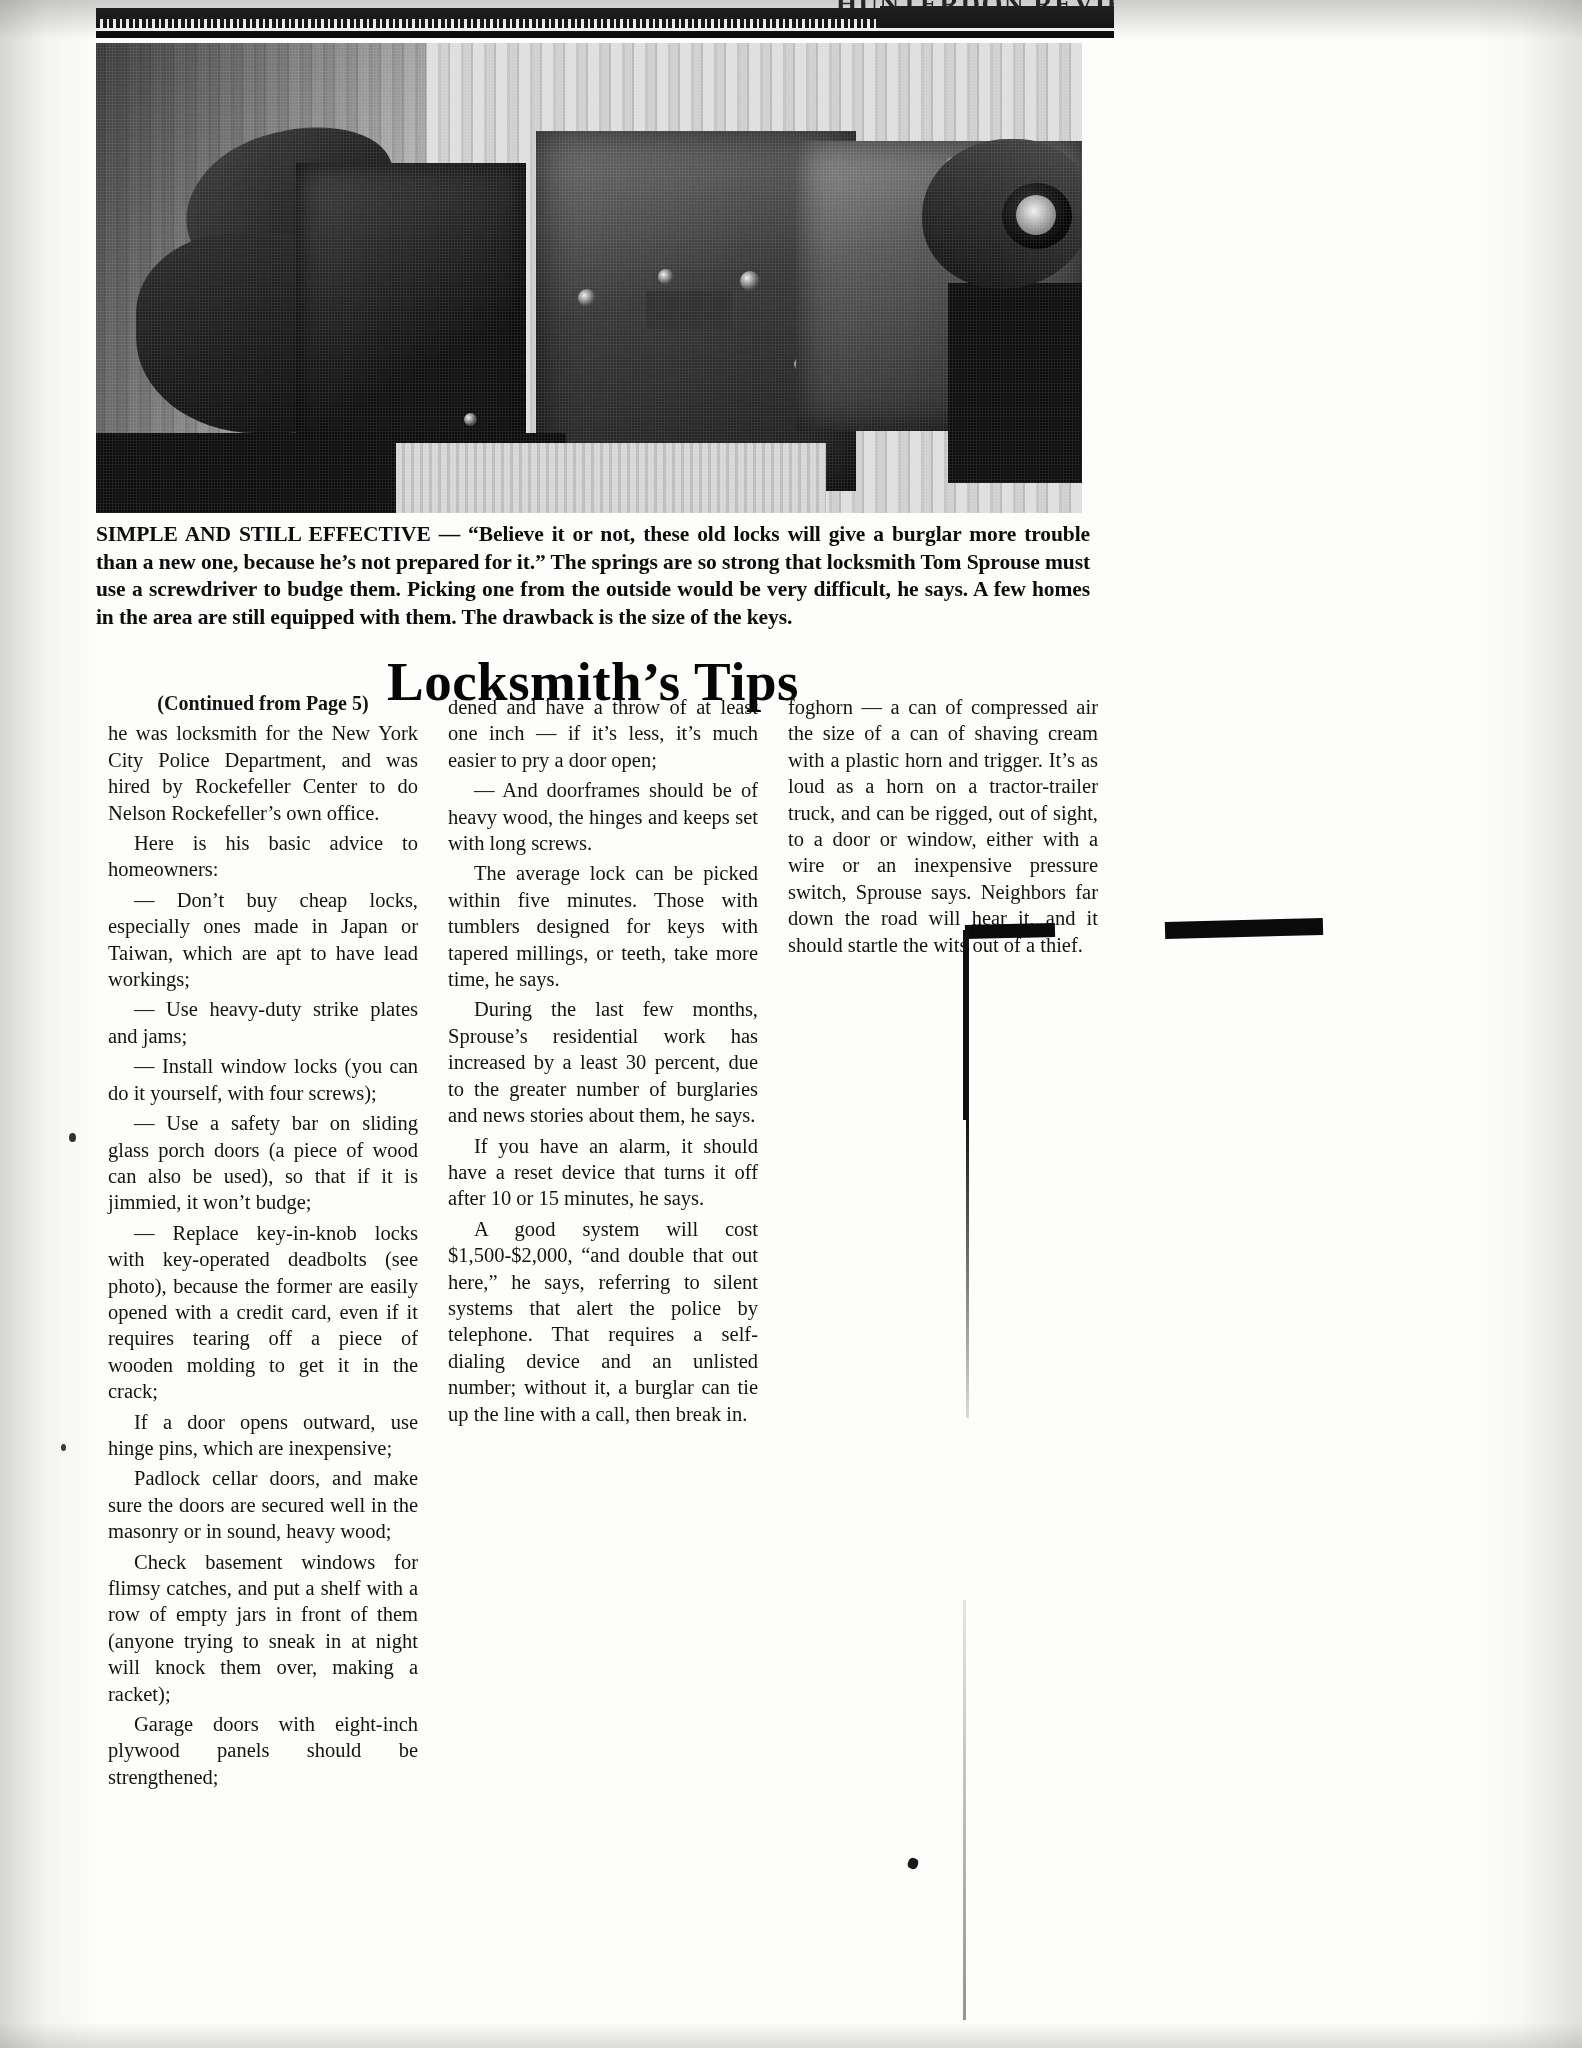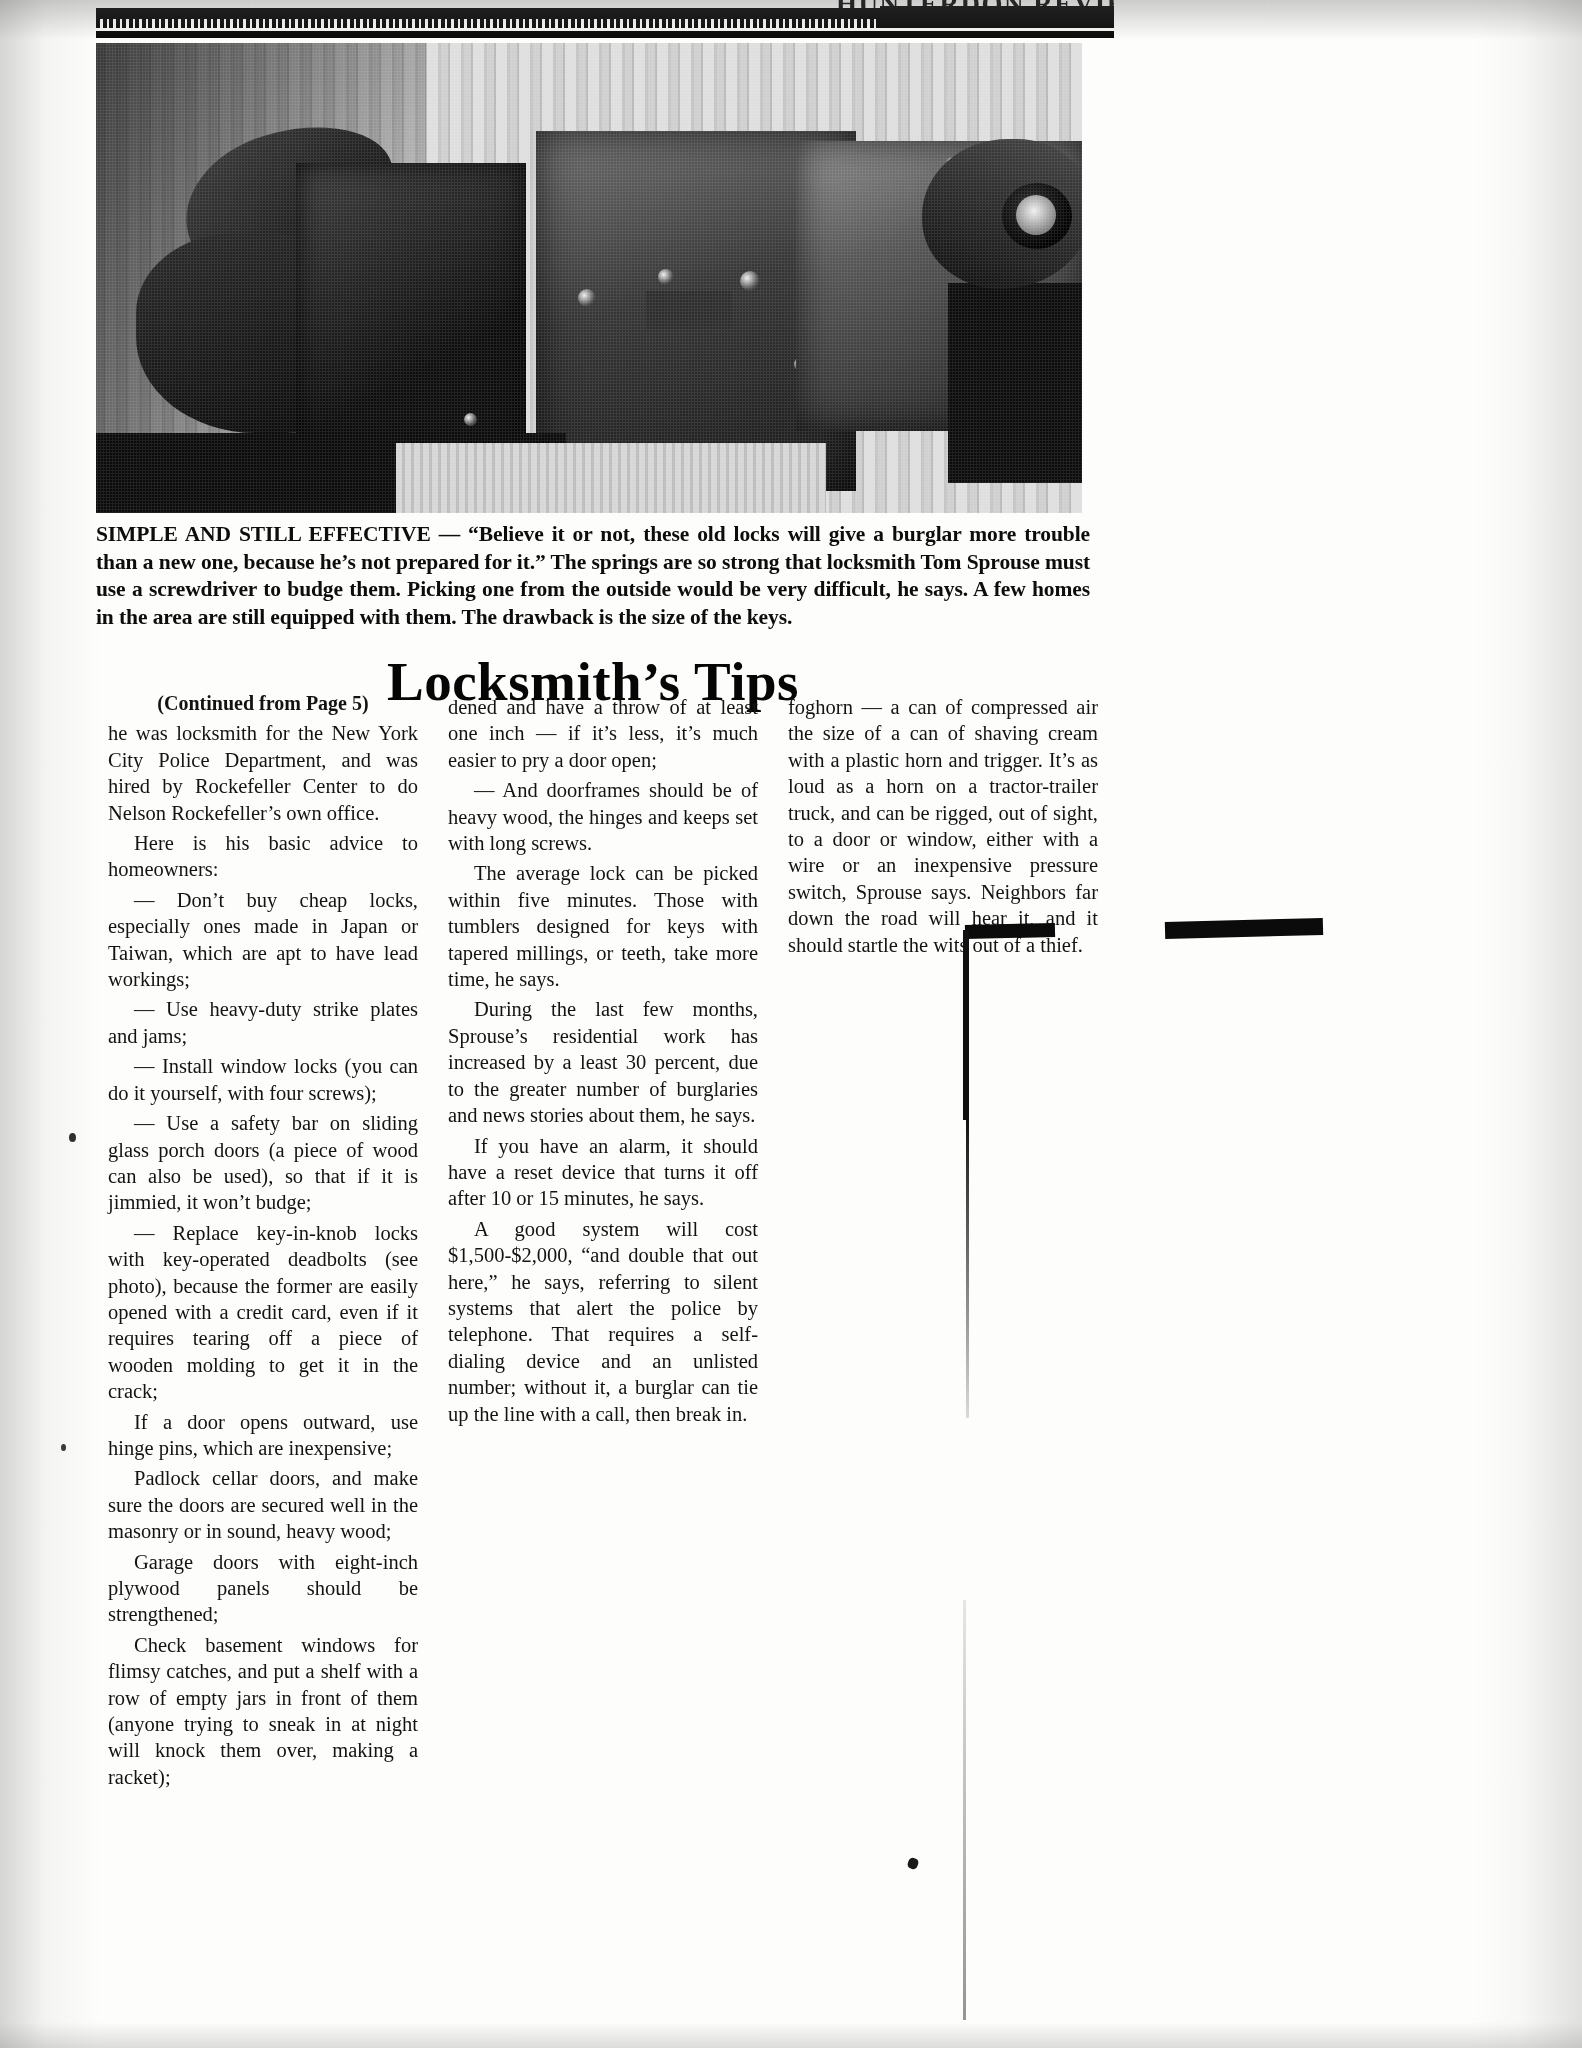--- a/index.html
+++ b/index.html
@@ -172,22 +172,22 @@
       <span class="jump">(Continued from Page 5)</span>
       <p class="noindent">he was locksmith for the New York City Police Department, and was hired by Rockefeller Center to do Nelson Rockefeller’s own office.</p>
       <p>Here is his basic advice to homeowners:</p>
       <p>— Don’t buy cheap locks, especially ones made in Japan or Taiwan, which are apt to have lead workings;</p>
       <p>— Use heavy-duty strike plates and jams;</p>
       <p>— Install window locks (you can do it yourself, with four screws);</p>
       <p>— Use a safety bar on sliding glass porch doors (a piece of wood can also be used), so that if it is jimmied, it won’t budge;</p>
       <p>— Replace key-in-knob locks with key-operated deadbolts (see photo), because the former are easily opened with a credit card, even if it requires tearing off a piece of wooden molding to get it in the crack;</p>
       <p>If a door opens outward, use hinge pins, which are inexpensive;</p>
       <p>Padlock cellar doors, and make sure the doors are secured well in the masonry or in sound, heavy wood;</p>
+      <p>Check basement windows for flimsy catches, and put a shelf with a row of empty jars in front of them (anyone trying to sneak in at night will knock them over, making a racket);</p>
       <p>Garage doors with eight-inch plywood panels should be strengthened;</p>
-      <p>Check basement windows for flimsy catches, and put a shelf with a row of empty jars in front of them (anyone trying to sneak in at night will knock them over, making a racket);</p>
     </div>
 
     <div class="col">
       <p class="noindent">dened and have a throw of at least one inch — if it’s less, it’s much easier to pry a door open;</p>
       <p>— And doorframes should be of heavy wood, the hinges and keeps set with long screws.</p>
       <p>The average lock can be picked within five minutes. Those with tumblers designed for keys with tapered millings, or teeth, take more time, he says.</p>
       <p>During the last few months, Sprouse’s residential work has increased by a least 30 percent, due to the greater number of burglaries and news stories about them, he says.</p>
       <p>If you have an alarm, it should have a reset device that turns it off after 10 or 15 minutes, he says.</p>
       <p>A good system will cost $1,500-$2,000, “and double that out here,” he says, referring to silent systems that alert the police by telephone. That requires a self-dialing device and an unlisted number; without it, a burglar can tie up the line with a call, then break in.</p>
     </div>

